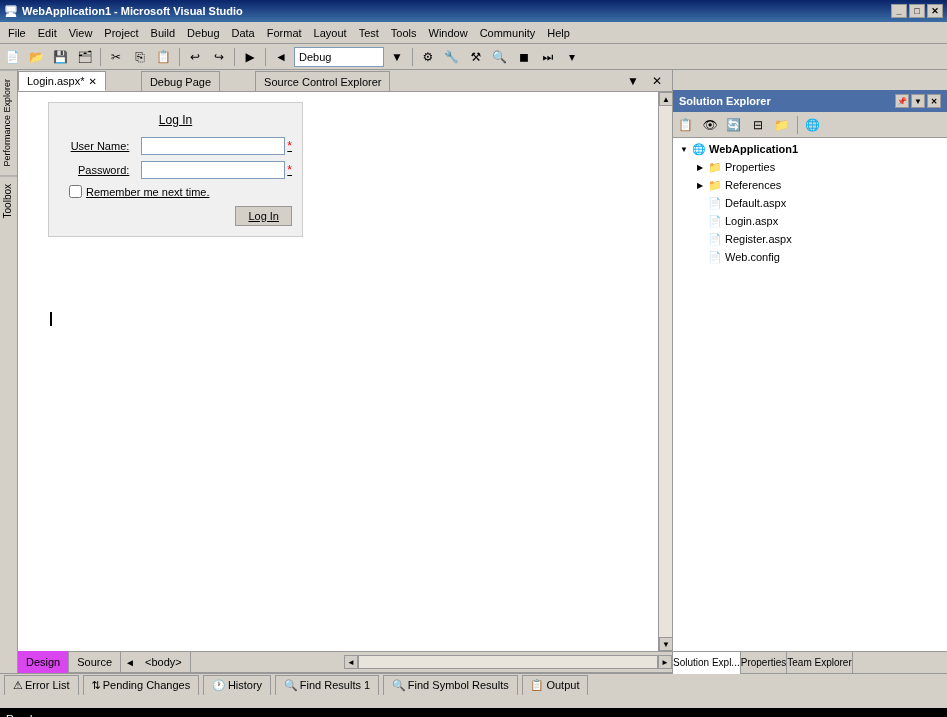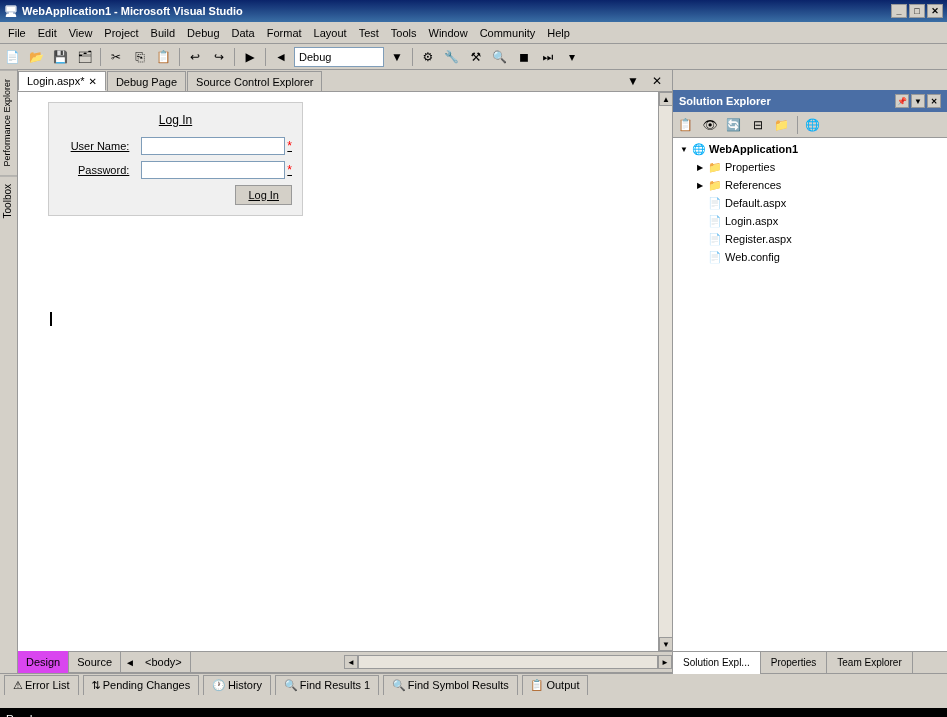--- a/index.html
+++ b/index.html
@@ -102,20 +102,21 @@
       background: #d4d0c8;
     }
 
     
     #tab-bar {
       height: 22px;
       background: #d4d0c8;
       display: flex;
       align-items: flex-end;
       border-bottom: 1px solid #999;
+      gap: 34px;
     }
     .tab {
       height: 20px;
       padding: 0 8px;
       background: #d4d0c8;
       border: 1px solid #999;
       border-bottom: none;
       display: flex;
       align-items: center;
       cursor: pointer;
@@ -322,21 +323,21 @@
     
     #right-bottom-tabs {
       height: 22px;
       background: #d4d0c8;
       display: flex;
       align-items: center;
       border-top: 1px solid #999;
     }
     .r-bottom-tab {
       height: 22px;
-      padding: 0 10px;
+      padding: 0 0;
       display: flex;
       align-items: center;
       cursor: pointer;
       font-size: 10px;
       border-right: 1px solid #999;
     }
     .r-bottom-tab.active { background: white; }
 
     
     #output-bar {
@@ -471,20 +472,24 @@
               <input type="text" class="form-input" style="">
               <span class="required-star">*</span>
             </div>
 
             <div class="form-row">
               <span class="form-label">Password:</span>
               <input type="password" class="form-input" style="">
               <span class="required-star">*</span>
             </div>
 
+            <div class="checkbox-row">
+              <input type="checkbox" style="">
+              <span>Remember me next time.</span>
+            </div>
 
             <div class="login-btn">
               <button class="btn">Log In</button>
             </div>
           </div>
         </div>
 
         <div id="cursor-line"></div>
       </div>
 

